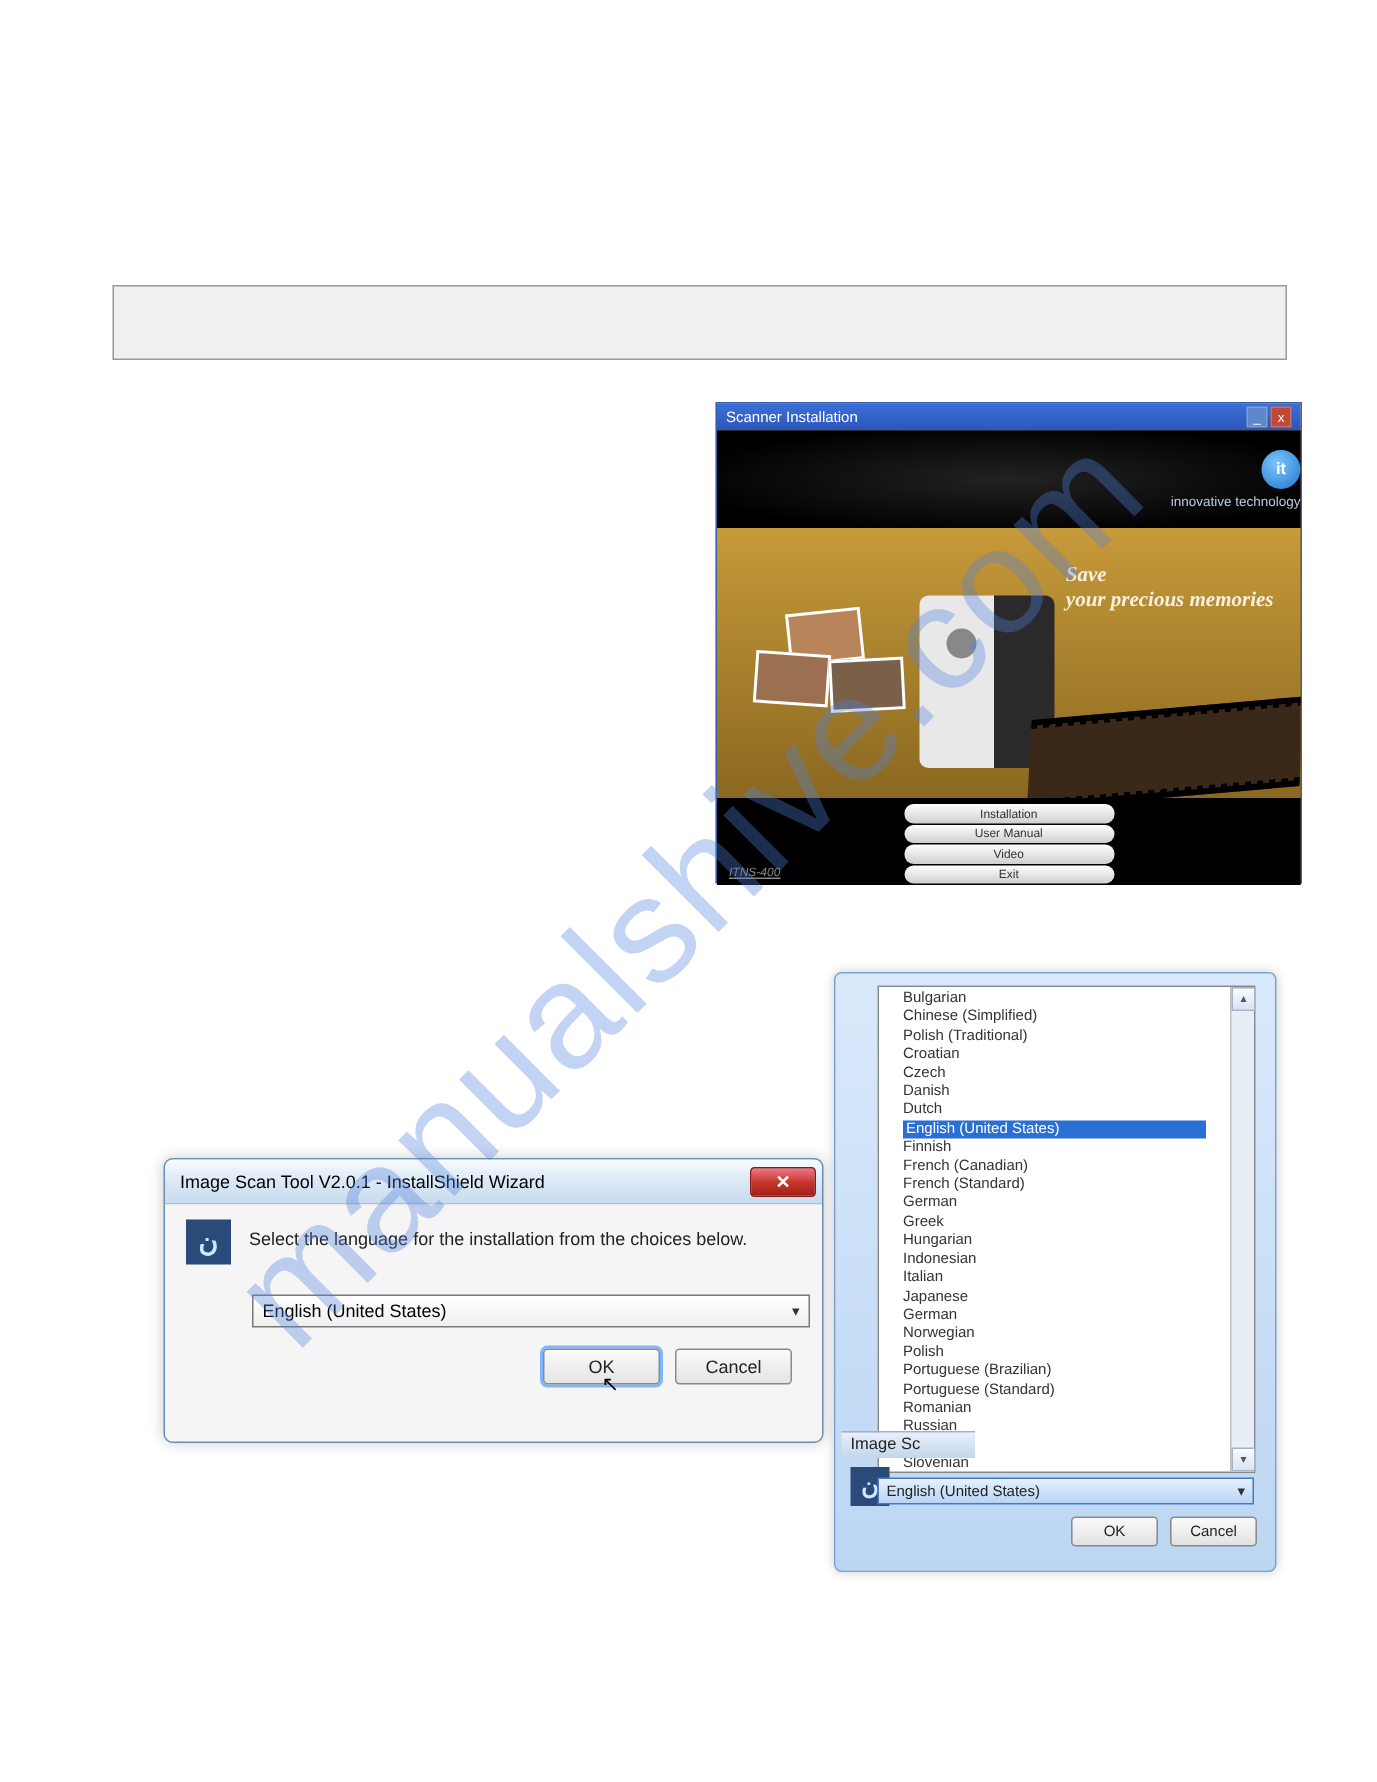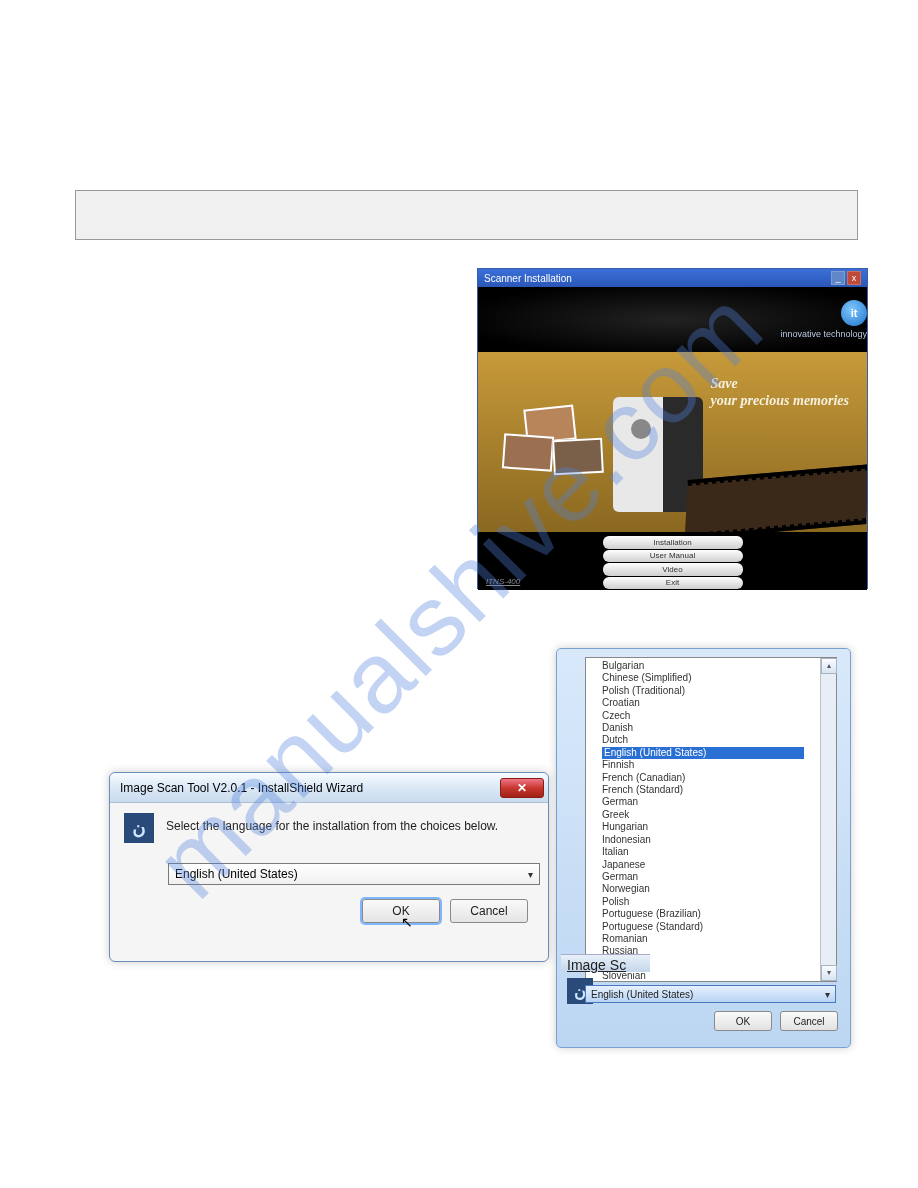--- a/index.html
+++ b/index.html
@@ -288,25 +288,24 @@
     font-size: 8px; text-align: center; line-height: 14px; color: #556;
   }
   .scroll-up { top: 0; }
   .scroll-down { bottom: 0; }
 
   .img-sc-bar {
     position: absolute;
     left: 4px; right: 200px; top: 305px;
     height: 18px;
     background: linear-gradient(to bottom,#e8f0fa,#c4d6ea);
-    font-size: 14px; color: #222;
+    font-size: 11px; color: #222;
     padding: 2px 6px;
     border-top: 1px solid #aac;
     z-index: 1;
-    text-decoration: underline;
   }
   .right-is-icon {
     position: absolute;
     left: 10px; top: 329px;
     width: 26px; height: 26px;
     background: #2a4a7a;
     color: #cfe8ff; font-size: 16px; font-weight: bold;
     display: flex; align-items: center; justify-content: center;
     z-index: 2;
   }

